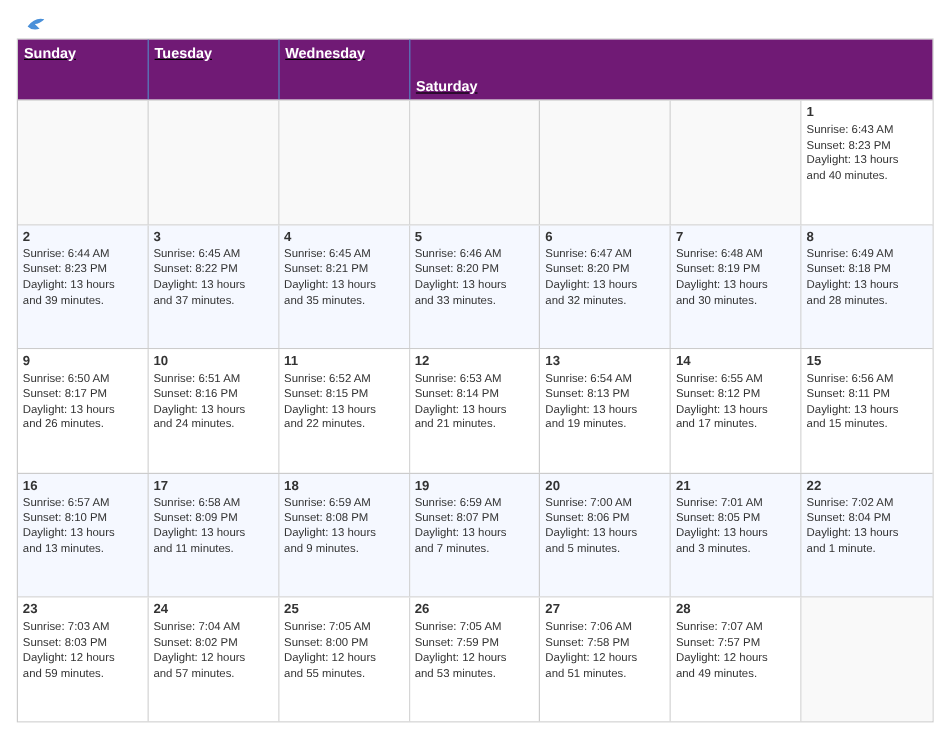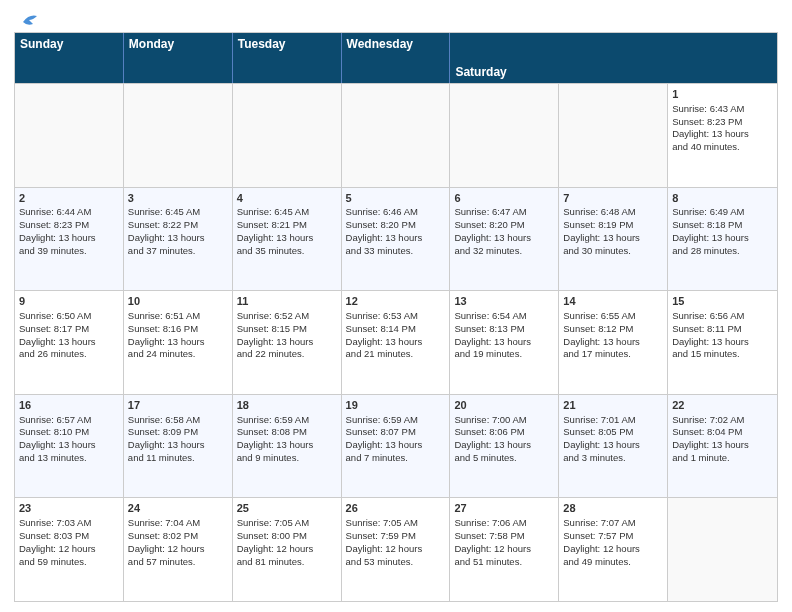--- a/index.html
+++ b/index.html
@@ -44,21 +44,22 @@
     }
     .calendar {
       flex: 1;
       display: flex;
       flex-direction: column;
       border: 1px solid #ccc;
     }
     .cal-header {
       display: grid;
       grid-template-columns: repeat(7, 1fr);
-      background: #0c4a6e;
+      background: #701a75;
+      text-decoration: underline;
     }
     .cal-header-cell {
       color: #fff;
       font-size: 12px;
       font-weight: bold;
       padding: 4px 5px;
       border-right: 1px solid #5580c0;
     }
     .cal-header-cell:last-child { border-right: none; margin-top: 28px; }
     .cal-body {
@@ -112,21 +113,20 @@
     </div>
     <div class="title-block">
       <div class="month-title"></div>
       <div class="location-title"></div>
     </div>
   </div>
 
   <div class="calendar">
     <div class="cal-header">
     <div class="cal-header-cell">Sunday</div>
-        <div class="cal-header-cell">Monday</div>
         <div class="cal-header-cell">Tuesday</div>
         <div class="cal-header-cell">Wednesday</div>
         <div class="cal-header-cell">Saturday</div>
       </div>
     <div class="cal-body">
     <div class="cal-row">
           <div class="cal-cell empty"></div>
           <div class="cal-cell empty"></div>
           <div class="cal-cell empty"></div>
           <div class="cal-cell empty"></div>
@@ -306,21 +306,21 @@
             <div>Sunrise: 7:04 AM</div>
             <div>Sunset: 8:02 PM</div>
             <div>Daylight: 12 hours</div>
             <div>and 57 minutes.</div>
           </div>
           <div class="cal-cell">
             <span class="day-num">25</span>
             <div>Sunrise: 7:05 AM</div>
             <div>Sunset: 8:00 PM</div>
             <div>Daylight: 12 hours</div>
-            <div>and 81 minutes.</div>
+            <div>and 55 minutes.</div>
           </div>
           <div class="cal-cell">
             <span class="day-num">26</span>
             <div>Sunrise: 7:05 AM</div>
             <div>Sunset: 7:59 PM</div>
             <div>Daylight: 12 hours</div>
             <div>and 53 minutes.</div>
           </div>
           <div class="cal-cell">
             <span class="day-num">27</span>

